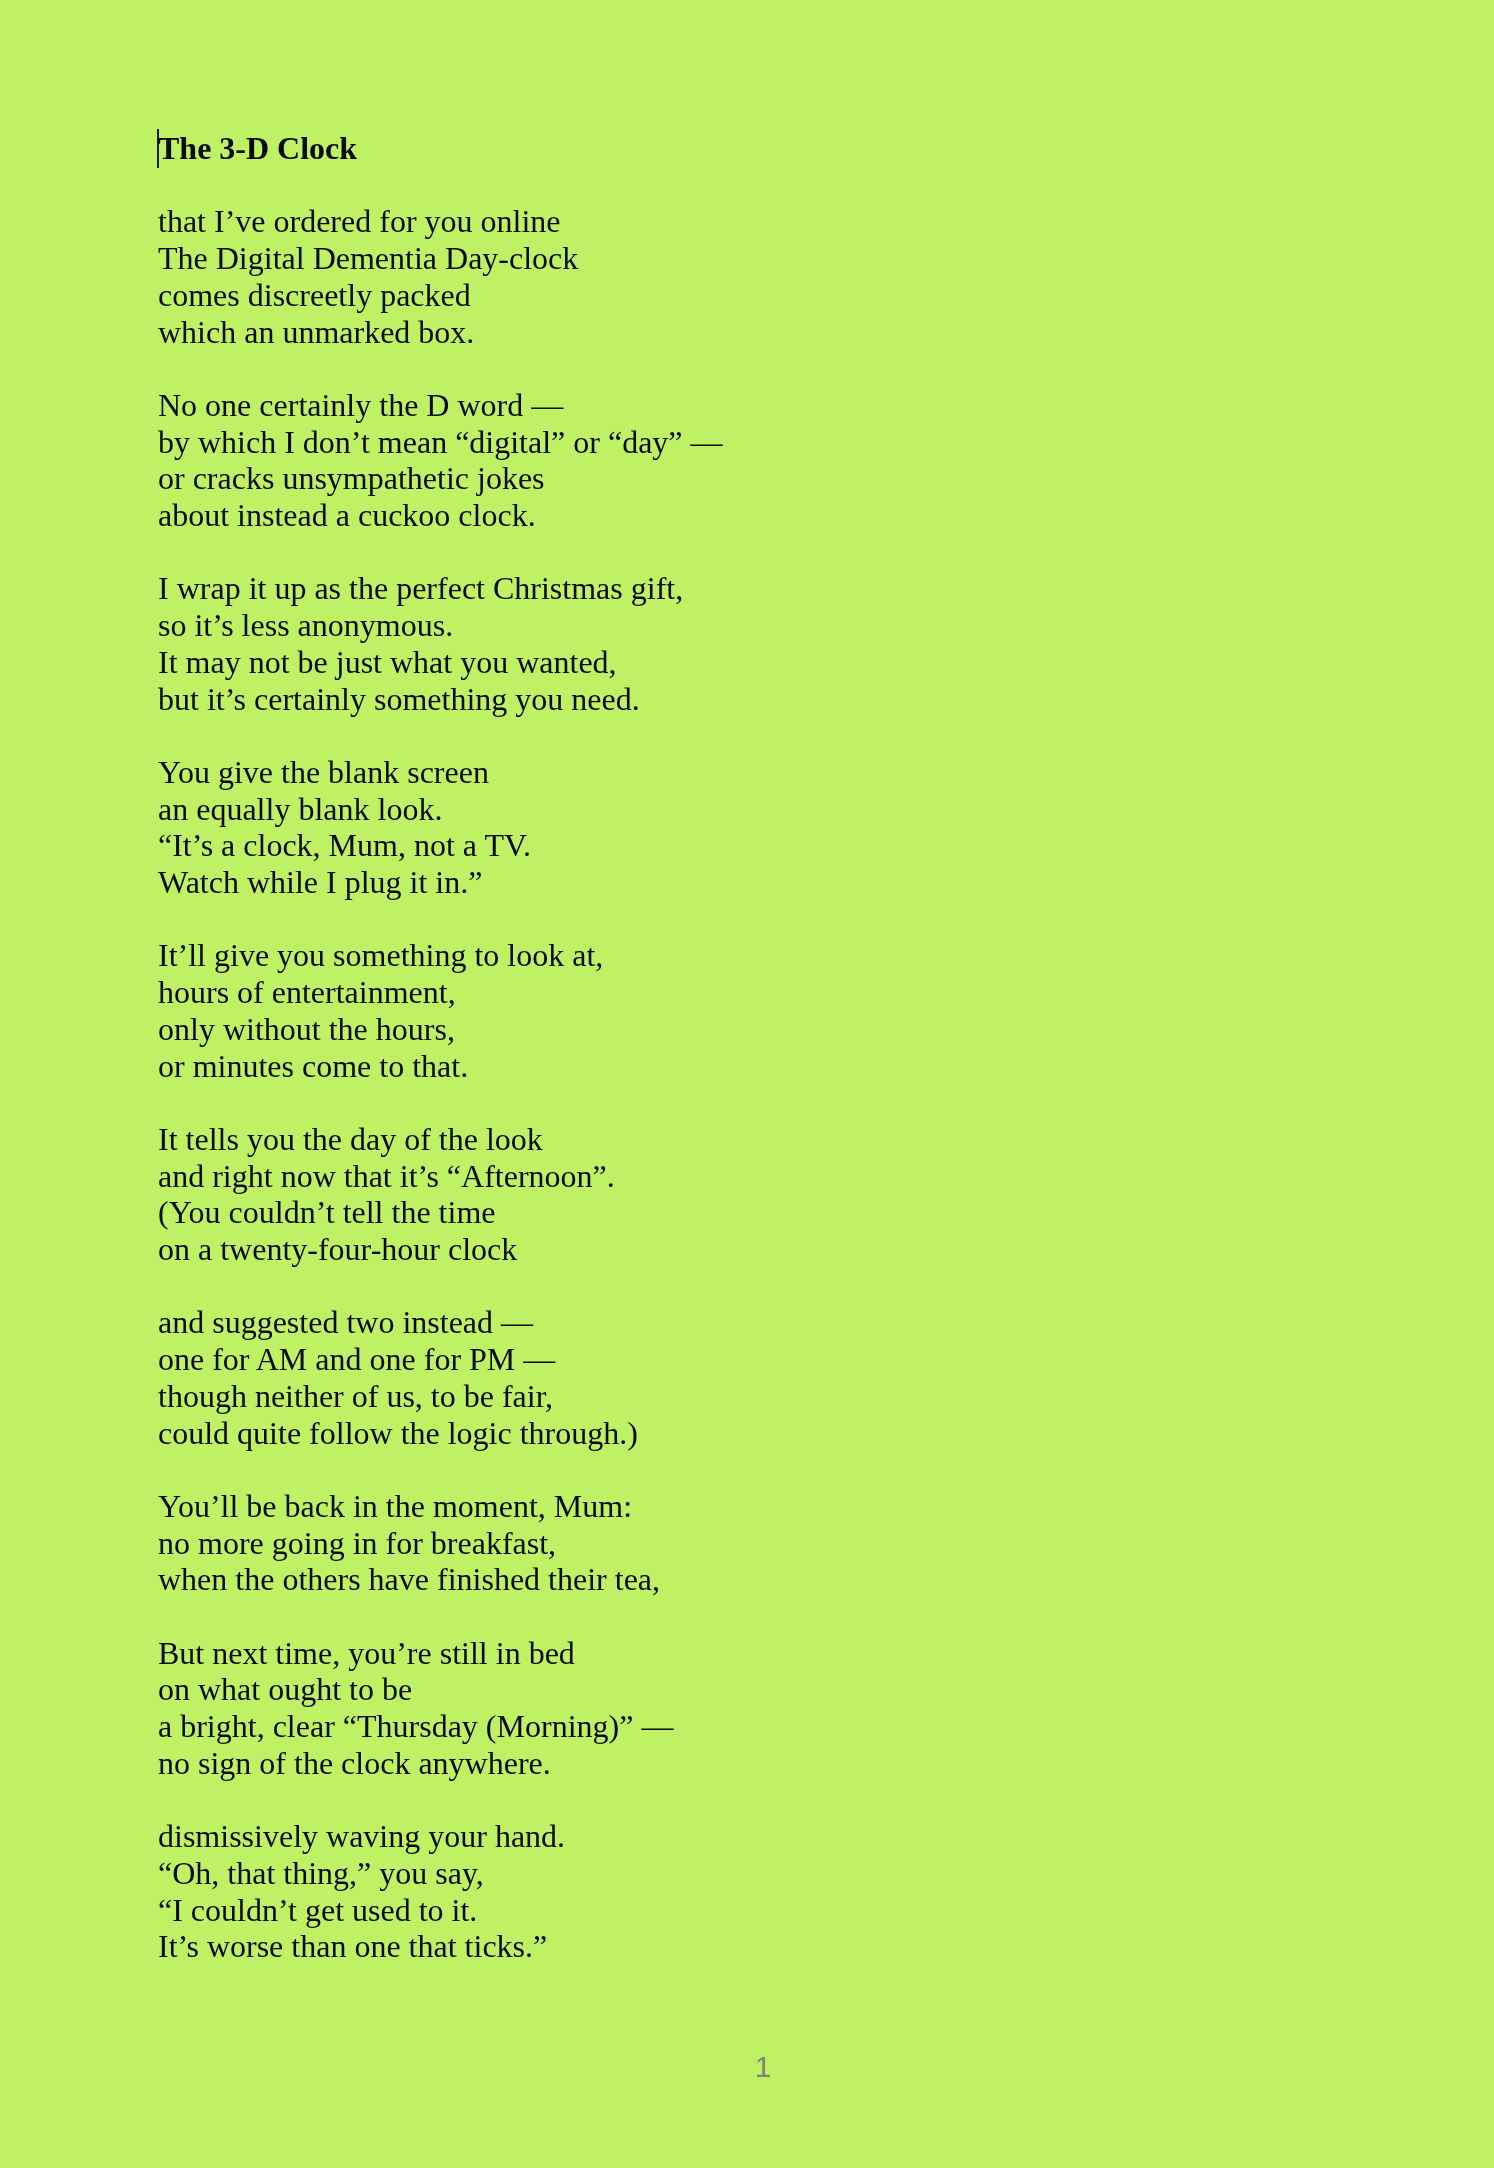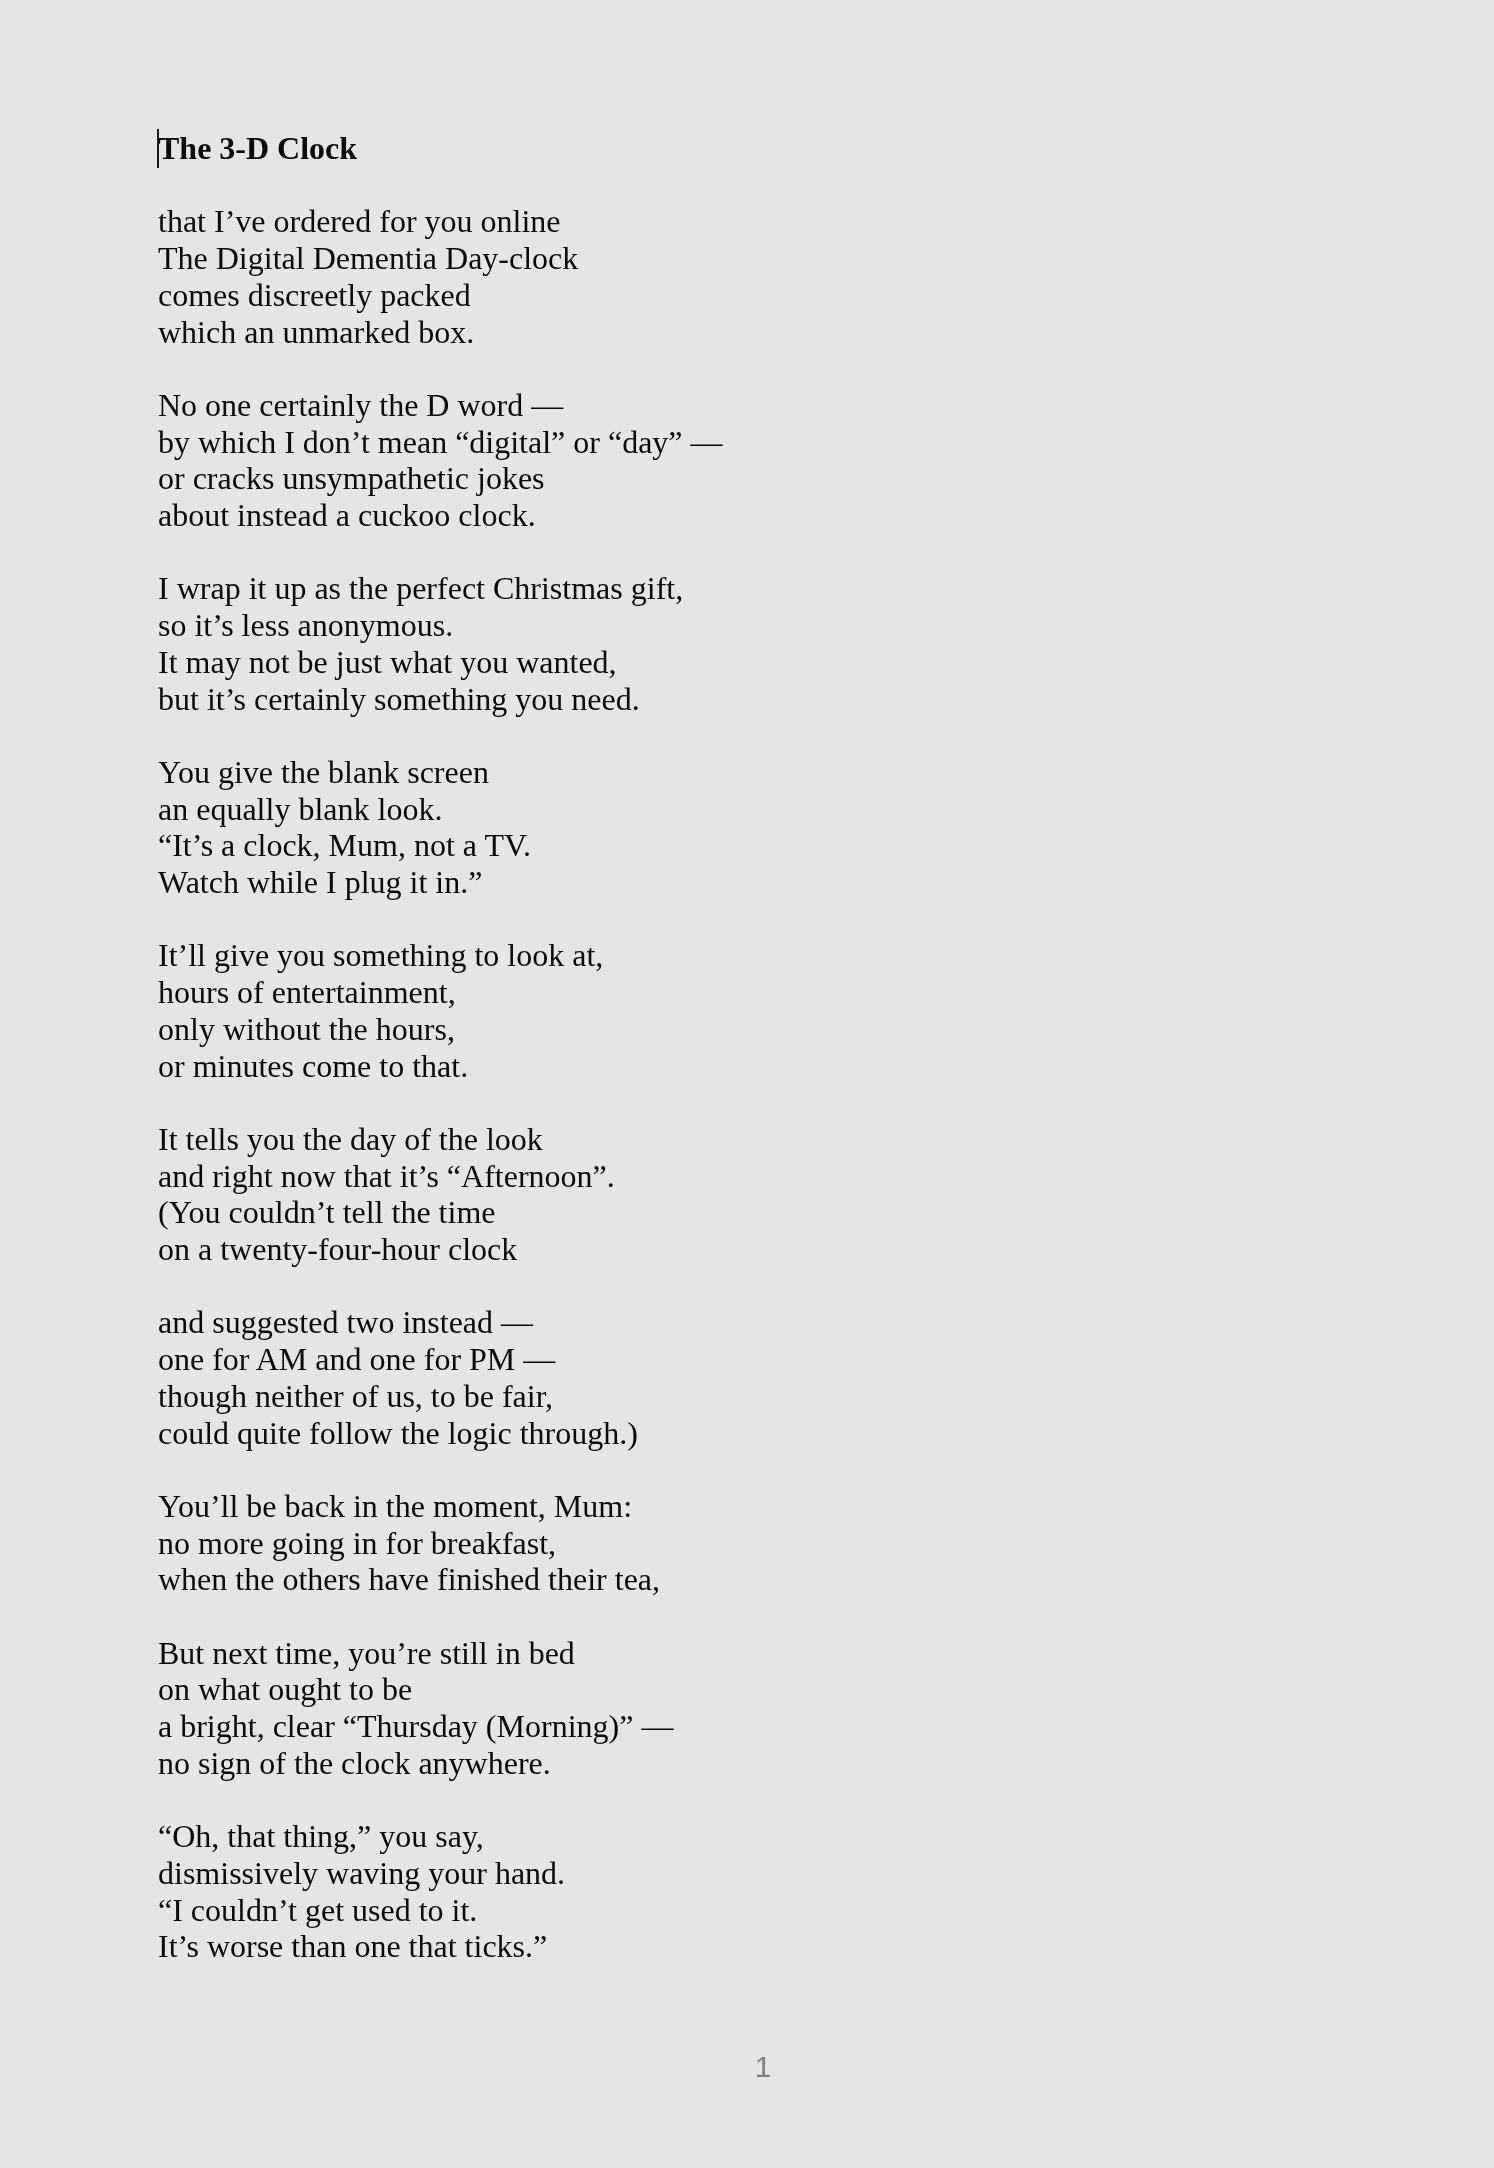--- a/index.html
+++ b/index.html
@@ -11,21 +11,21 @@
     width: 1494px;
     height: 2168px;
     position: relative;
     font-family: "Liberation Serif", serif;
     color: #000000;
     overflow: hidden;
   }
   .page {
     position: absolute;
     inset: 0;
-    background: #e5e5e5;
+    background: #bef264;
   }
   .poem {
     position: absolute;
     left: 158px;
     top: 130px;
     width: 1180px;
     font-size: 32px;
     line-height: 36.7px;
     color: #0a0a0a;
   }
@@ -129,22 +129,22 @@
     </div>
 
     <div class="stanza">
       <div class="line">But next time, you’re still in bed</div>
       <div class="line">on what ought to be</div>
       <div class="line">a bright, clear “Thursday (Morning)” —</div>
       <div class="line">no sign of the clock anywhere.</div>
     </div>
 
     <div class="stanza">
+      <div class="line">dismissively waving your hand.</div>
       <div class="line">“Oh, that thing,” you say,</div>
-      <div class="line">dismissively waving your hand.</div>
       <div class="line">“I couldn’t get used to it.</div>
       <div class="line">It’s worse than one that ticks.”</div>
     </div>
   </div>
 
   <div class="page-number">1</div>
 
 </div>
 
 </body></html>

